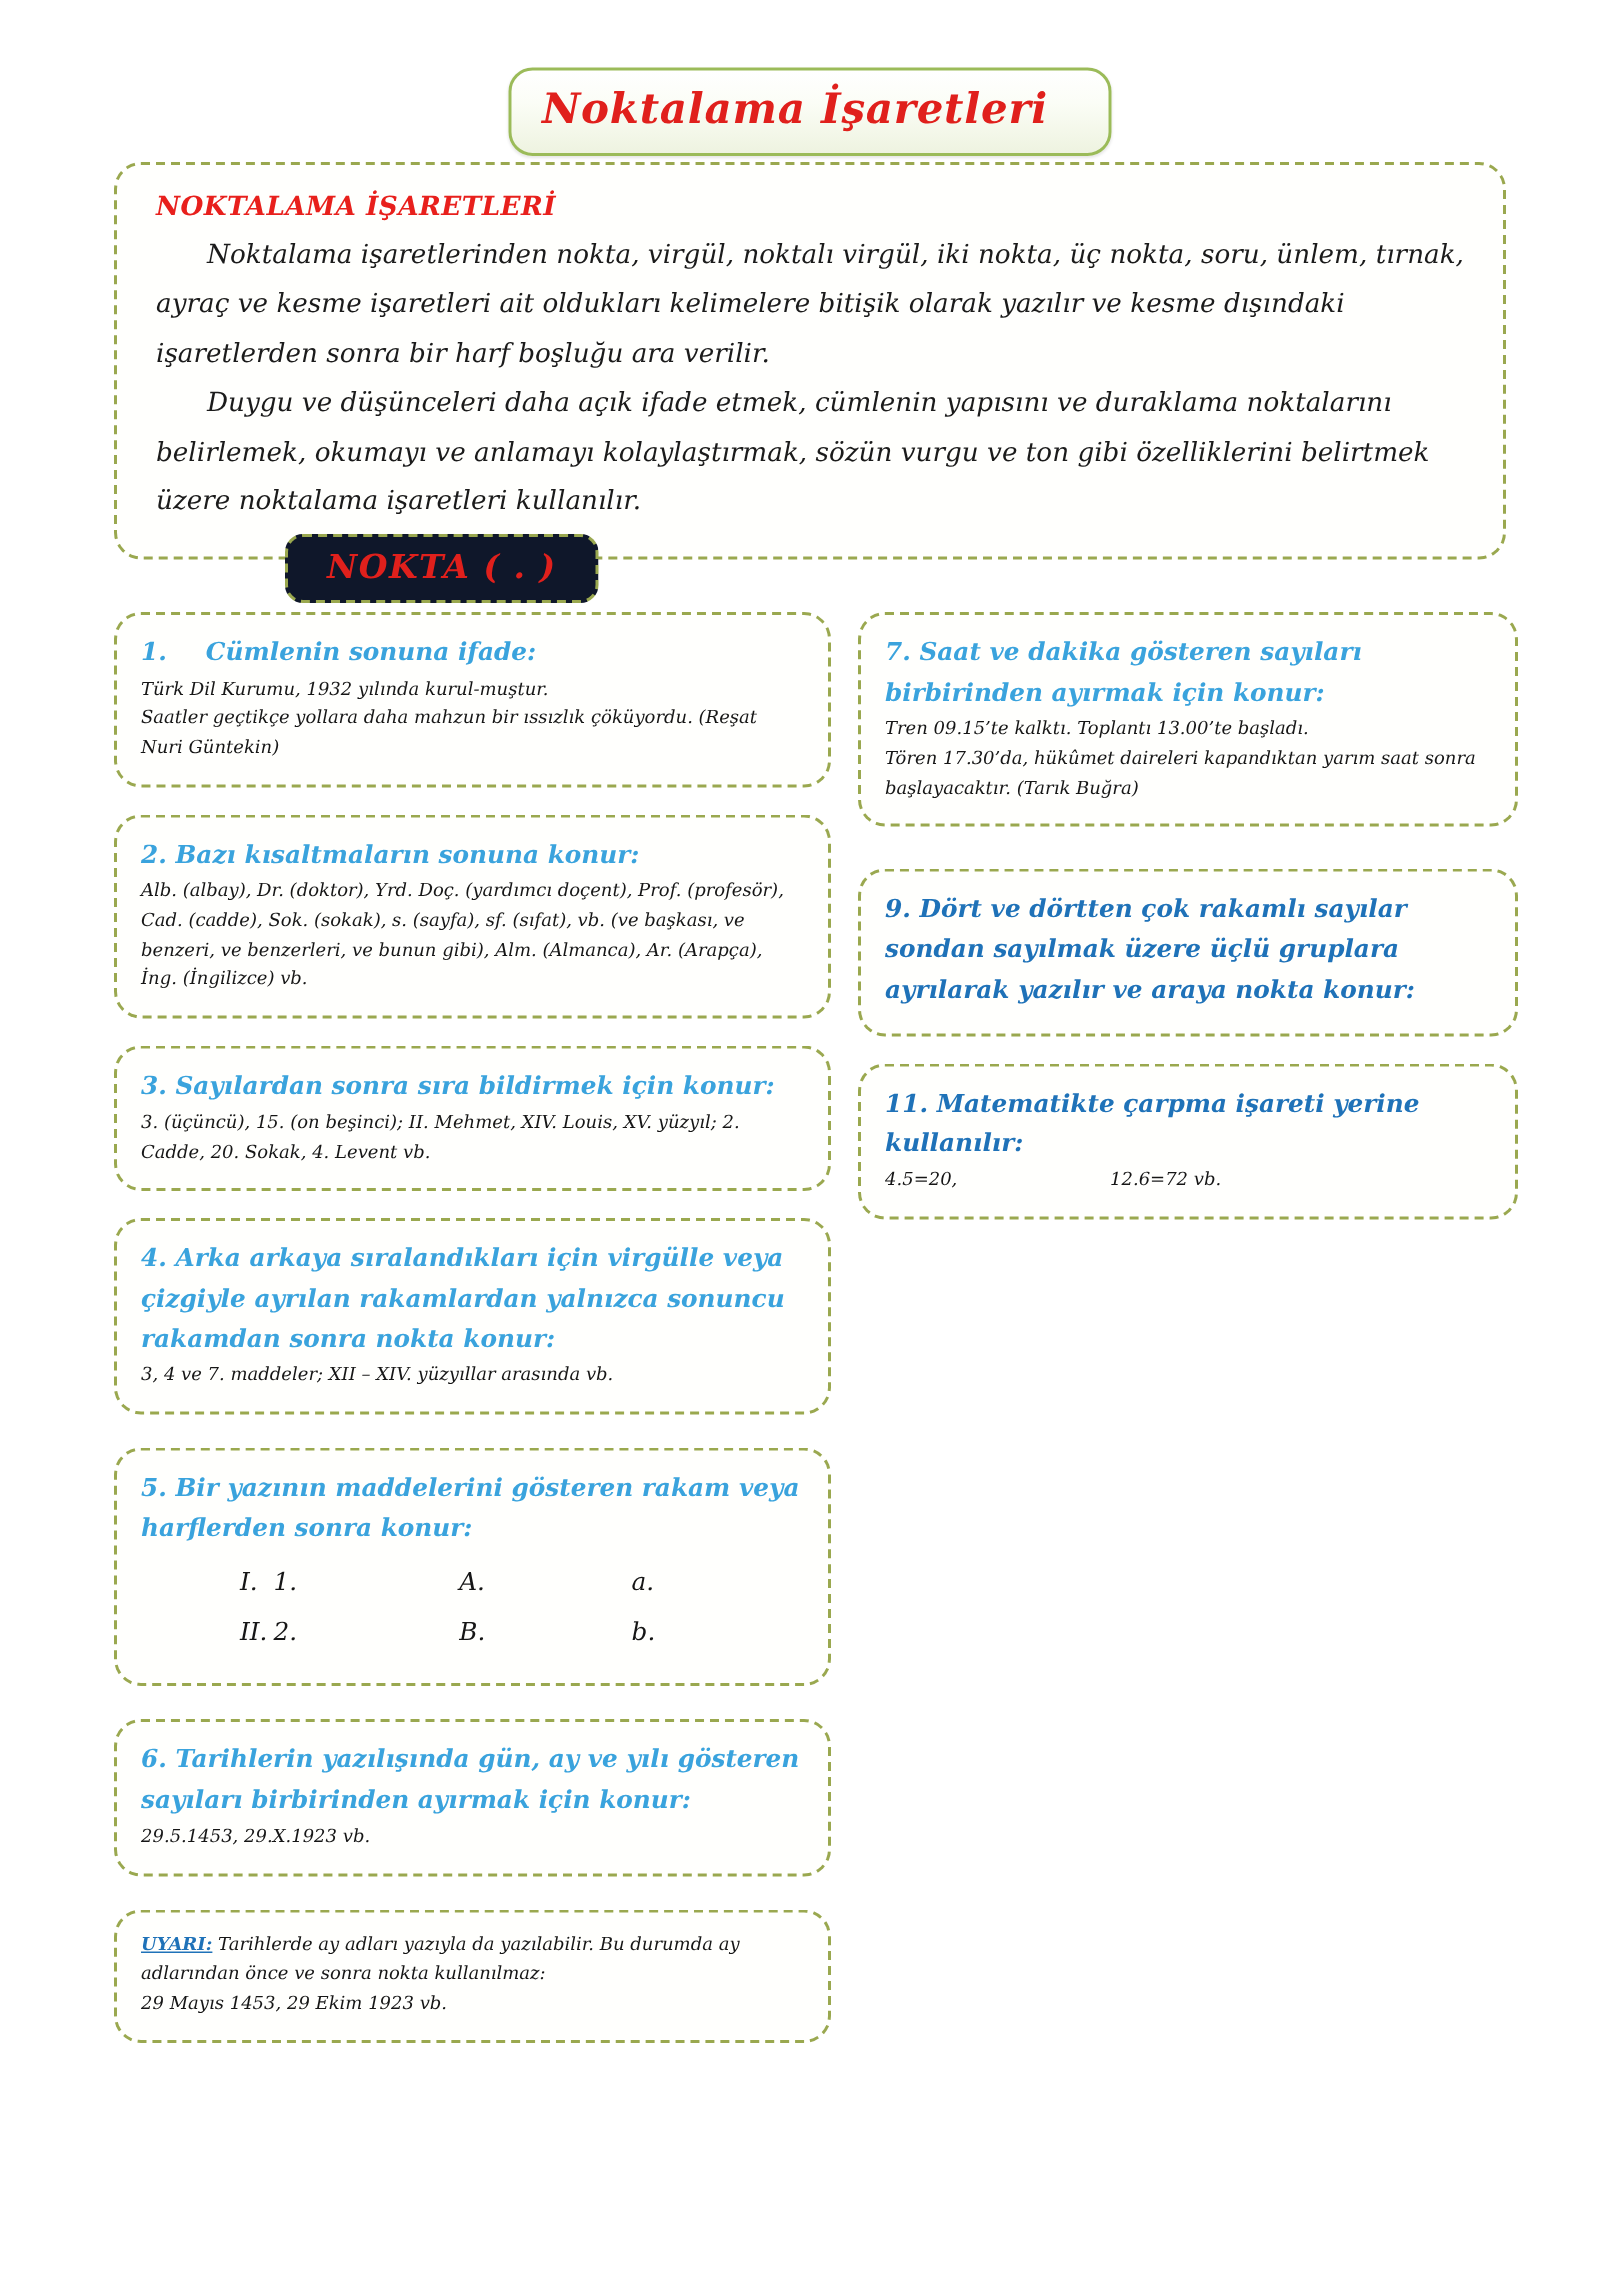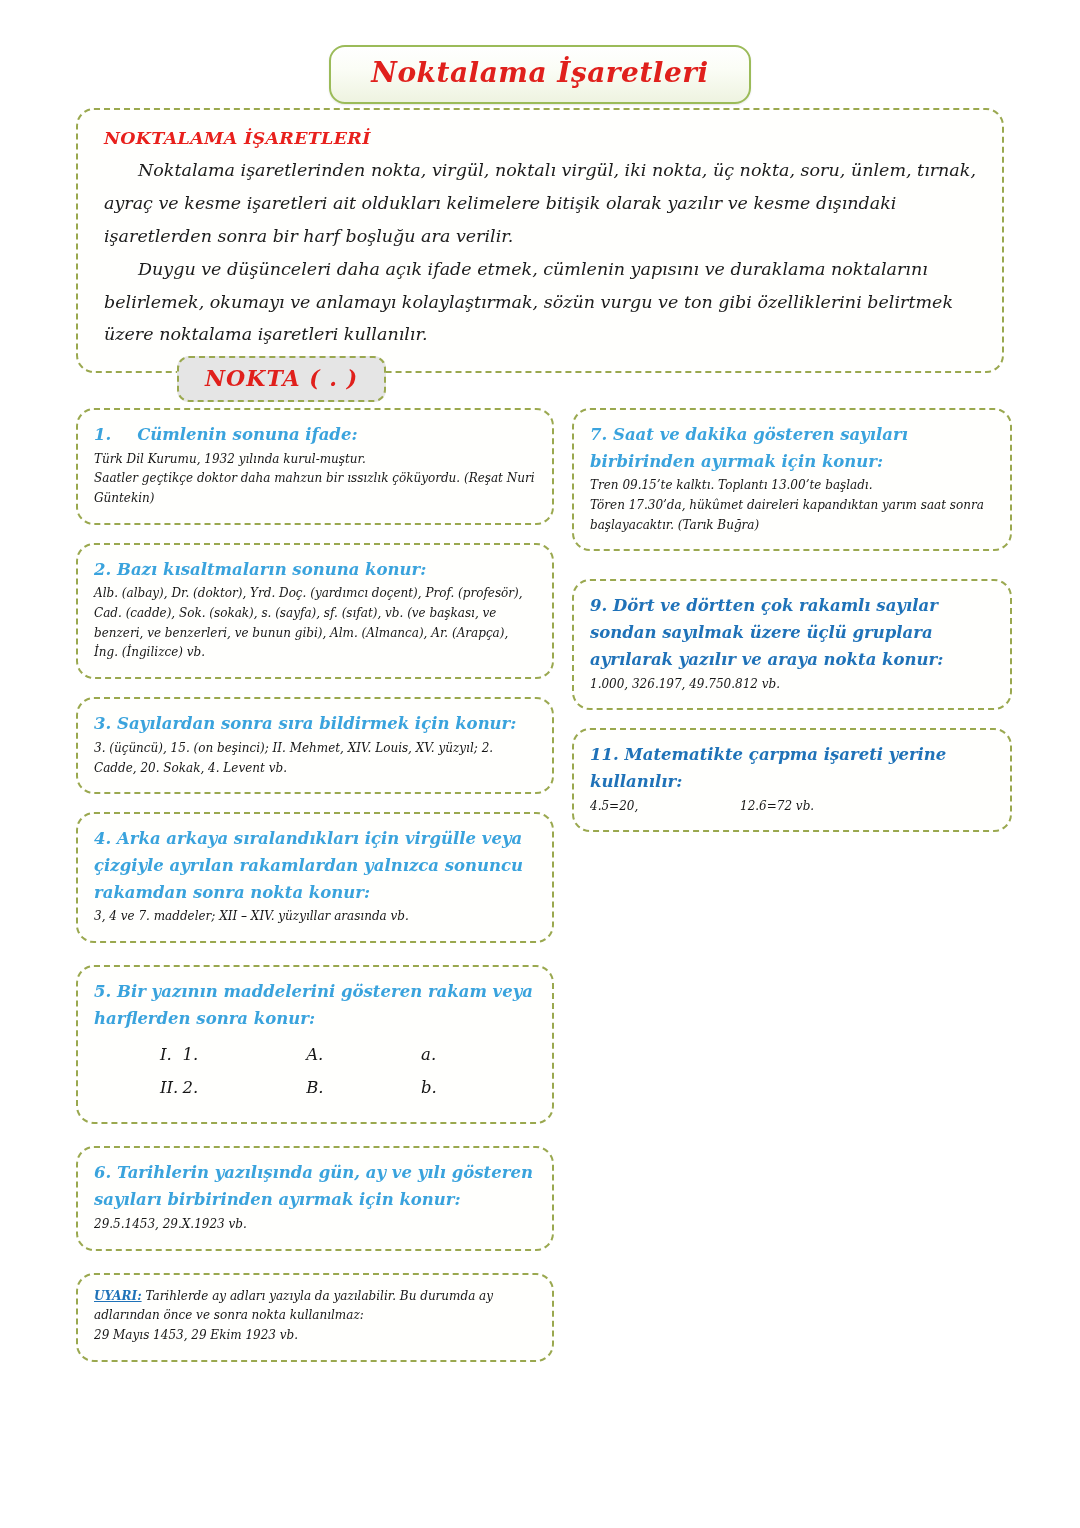--- a/index.html
+++ b/index.html
@@ -28,21 +28,21 @@
   .title-pill-wrap {
     position: absolute;
     top: 45px;
     left: 0;
     width: 1080px;
     display: flex;
     justify-content: center;
   }
   .title-pill {
     min-width: 322px;
-    padding: 9px 40px 13px 40px;
+    padding: 9px 40px 13px 20px;
     border: 2px solid #9bbb59;
     border-radius: 16px;
     background: linear-gradient(180deg, #ffffff 0%, #fbfdf6 40%, #eef3e0 100%);
     box-shadow: 0 1px 2px rgba(0,0,0,0.10);
     text-align: right;
   }
   .title-pill-text {
     font-family: "DejaVu Serif", serif;
     font-style: italic;
     font-weight: bold;
@@ -83,26 +83,26 @@
     font-size: 17.5px;
     line-height: 1.88;
     color: #1b1b1b;
     text-indent: 34px;
     margin: 0;
   }
 
   
   .nokta-badge {
     position: absolute;
-    left: 177px;
+    left: 190px;
     top: 356px;
     padding: 7px 26px 9px 26px;
     border: 2px dashed #9aa84f;
     border-radius: 12px;
-    background: #e5e5e5;
+    background: #0f172a;
   }
   .nokta-badge-text {
     font-family: "DejaVu Serif", serif;
     font-style: italic;
     font-weight: bold;
     font-size: 22px;
     color: #e0201c;
     letter-spacing: 1px;
     white-space: nowrap;
   }
@@ -203,21 +203,21 @@
 
   <div class="nokta-badge">
     <span class="nokta-badge-text">NOKTA ( . )</span>
   </div>
 
   <div class="col col-left">
 
     <div class="card rule-card lc-1">
       <p class="rule-head"><span>1.</span><span class="num-gap"></span><span>Cümlenin sonuna ifade:</span></p>
       <p class="rule-body">Türk Dil Kurumu, 1932 yılında kurul-muştur.</p>
-      <p class="rule-body">Saatler geçtikçe doktor daha mahzun bir ıssızlık çöküyordu. (Reşat Nuri Güntekin)</p>
+      <p class="rule-body">Saatler geçtikçe yollara daha mahzun bir ıssızlık çöküyordu. (Reşat Nuri Güntekin)</p>
     </div>
 
     <div class="card rule-card lc-2">
       <p class="rule-head">2. Bazı kısaltmaların sonuna konur:</p>
       <p class="rule-body">Alb. (albay), Dr. (doktor), Yrd. Doç. (yardımcı doçent), Prof. (profesör), Cad. (cadde), Sok. (sokak), s. (sayfa), sf. (sıfat), vb. (ve başkası, ve benzeri, ve benzerleri, ve bunun gibi), Alm. (Almanca), Ar. (Arapça), İng. (İngilizce) vb.</p>
     </div>
 
     <div class="card rule-card lc-3">
       <p class="rule-head">3. Sayılardan sonra sıra bildirmek için konur:</p>
       <p class="rule-body">3. (üçüncü), 15. (on beşinci); II. Mehmet, XIV. Louis, XV. yüzyıl; 2. Cadde, 20. Sokak, 4. Levent vb.</p>
@@ -264,21 +264,20 @@
 
     <div class="card rule-card rc-7">
       <p class="rule-head">7. Saat ve dakika gösteren sayıları birbirinden ayırmak için konur:</p>
       <p class="rule-body">Tren 09.15’te kalktı. Toplantı 13.00’te başladı.</p>
       <p class="rule-body">Tören 17.30’da, hükûmet daireleri kapandıktan yarım saat sonra başlayacaktır. (Tarık Buğra)</p>
     </div>
 
 
     <div class="card rule-card rc-9">
       <p class="rule-head deep">9. Dört ve dörtten çok rakamlı sayılar sondan sayılmak üzere üçlü gruplara ayrılarak yazılır ve araya nokta konur:</p>
-      <p class="rule-body">1.000, 326.197, 49.750.812 vb.</p>
     </div>
 
 
     <div class="card rule-card">
       <p class="rule-head deep">11. Matematikte çarpma işareti yerine kullanılır:</p>
       <div class="rule-body math-row">
         <span class="m1">4.5=20,</span>
         <span>12.6=72 vb.</span>
       </div>
     </div>

